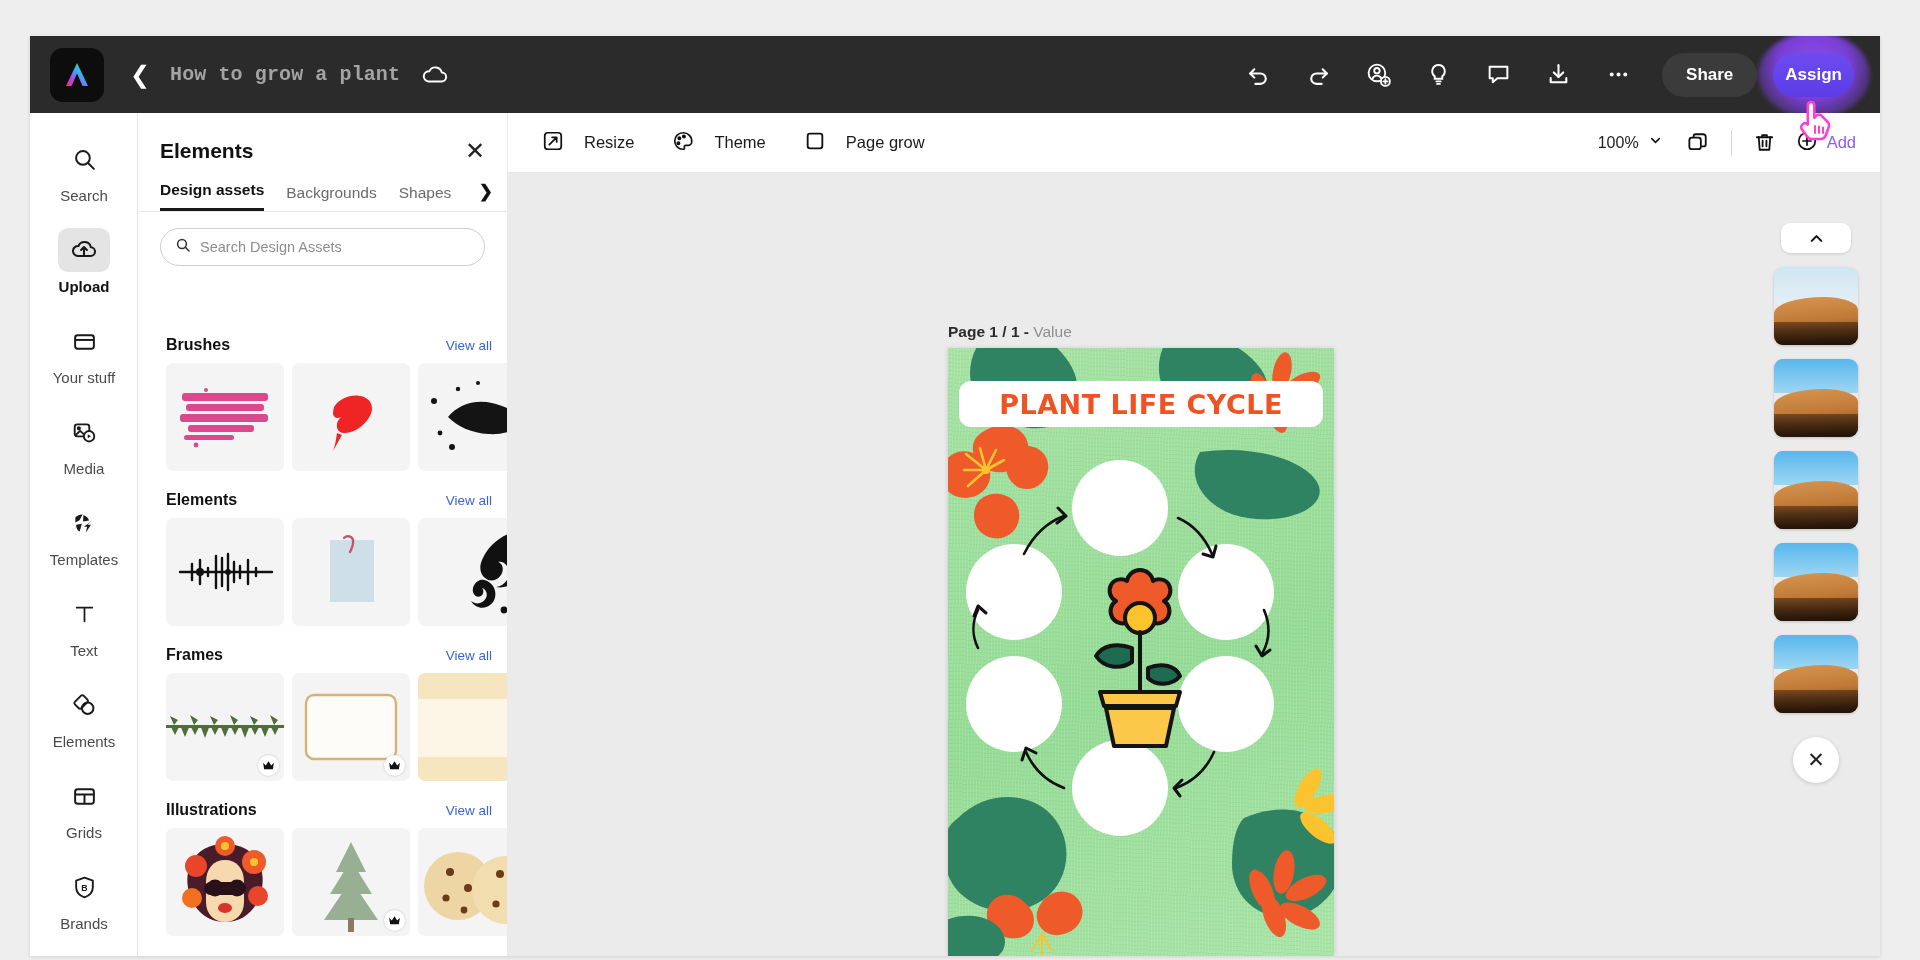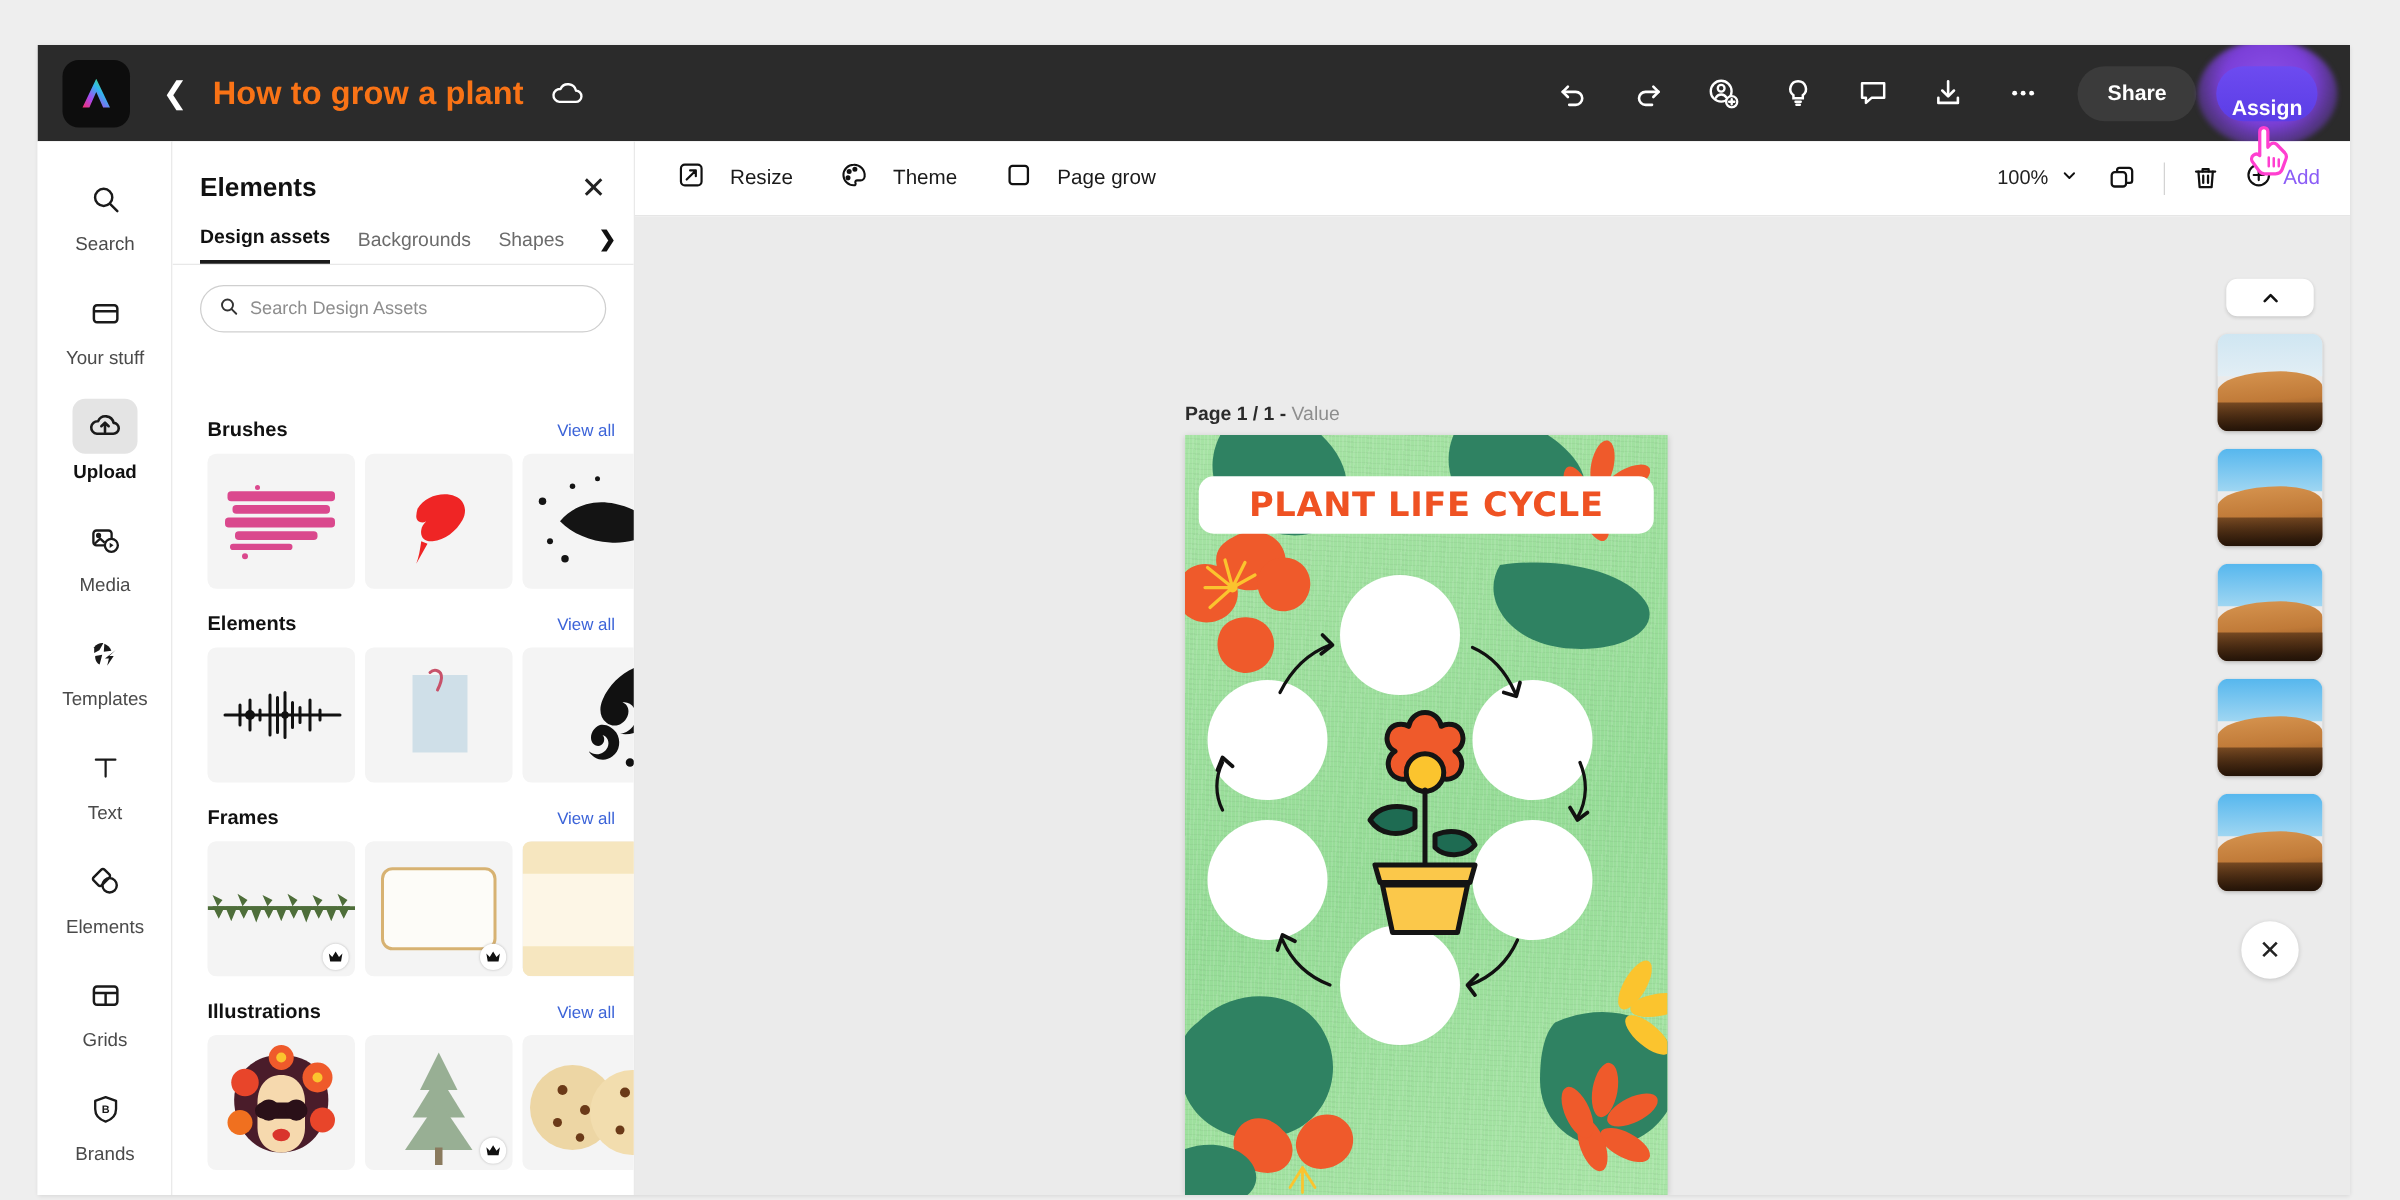--- a/index.html
+++ b/index.html
@@ -28,22 +28,22 @@
   .logo-tile {
     width: 54px; height: 54px; margin-left: 20px;
     border-radius: 13px; background: #0d0d0d;
     display: flex; align-items: center; justify-content: center;
   }
   .back-chevron {
     margin-left: 26px; color: #ffffff; font-size: 24px;
     line-height: 1; cursor: pointer; font-weight: 300;
   }
   .doc-title {
-    margin-left: 20px; color: #f97316;
-    font-size: 26px; font-weight: 700; letter-spacing: .1px;
+    margin-left: 20px; color: #a3a3a3;
+    font-size: 20px; font-weight: 700; letter-spacing: .1px; font-family: Liberation Mono, monospace;
   }
   .cloud-icon { margin-left: 22px; display: flex; align-items: center; }
   .topbar-spacer { flex: 1; }
   .tb-icon {
     width: 46px; height: 46px; margin: 0 7px;
     display: flex; align-items: center; justify-content: center;
     border-radius: 10px; cursor: pointer;
   }
   .share-btn {
     height: 44px; padding: 0 24px; margin-left: 14px;
@@ -60,21 +60,21 @@
     border-radius: 50%; left: 50%; top: 50%;
     transform: translate(-50%,-50%);
     background: radial-gradient(ellipse at 50% 40%, #8a4fe8 0%, #7b3fd8 45%, rgba(122,63,216,.45) 70%, rgba(122,63,216,0) 100%);
     filter: blur(2px);
   }
   .assign-btn {
     position: relative; height: 44px; padding: 0 12px;
     border-radius: 22px;
     background: linear-gradient(180deg,#6d4bf0 0%, #5b3de6 100%);
     color: #ffffff; font-size: 17px; font-weight: 700;
-    display: flex; align-items: flex-end; justify-content: center;
+    display: flex; align-items: center; justify-content: center;
     cursor: pointer; z-index: 2;
   }
   .cursor-hand {
     position: absolute; left: 50%; top: 46px; z-index: 5;
     transform: translateX(-14px); pointer-events: none;
   }
 
   
   .rail {
     position: absolute; left: 0; top: 77px;
@@ -376,38 +376,38 @@
     <div class="rail-item">
       <div class="rail-ico">
         <svg width="25" height="25" viewBox="0 0 24 24" fill="none" stroke="#1a1a1a" stroke-width="1.9" stroke-linecap="round">
           <circle cx="10.5" cy="10.5" r="6.6"></circle>
             <path d="M15.4 15.4 21 21"></path>
         </svg>
       </div>
       <div class="rail-label">Search</div>
     </div>
 
+    <div class="rail-item active">
+      <div class="rail-ico">
+        <svg width="26" height="26" viewBox="0 0 24 24" fill="none" stroke="#1a1a1a" stroke-width="1.9" stroke-linecap="round" stroke-linejoin="round">
+          <path d="M6 17.5h12a4 4 0 0 0 .3-8 6 6 0 0 0-11.4-1.2A4.1 4.1 0 0 0 6 17.5z"></path>
+          <path d="M12 16.5V9.5M9.3 12 12 9.3 14.7 12"></path>
+        </svg>
+      </div>
+      <div class="rail-label">Upload</div>
+    </div>
+
     <div class="rail-item">
       <div class="rail-ico">
         <svg width="25" height="25" viewBox="0 0 24 24" fill="none" stroke="#1a1a1a" stroke-width="1.9" stroke-linejoin="round">
           <rect x="3" y="6" width="18" height="13" rx="2.4"></rect>
             <path d="M3 10.5h18"></path>
         </svg>
       </div>
       <div class="rail-label">Your stuff</div>
-    </div>
-
-    <div class="rail-item active">
-      <div class="rail-ico">
-        <svg width="26" height="26" viewBox="0 0 24 24" fill="none" stroke="#1a1a1a" stroke-width="1.9" stroke-linecap="round" stroke-linejoin="round">
-          <path d="M6 17.5h12a4 4 0 0 0 .3-8 6 6 0 0 0-11.4-1.2A4.1 4.1 0 0 0 6 17.5z"></path>
-          <path d="M12 16.5V9.5M9.3 12 12 9.3 14.7 12"></path>
-        </svg>
-      </div>
-      <div class="rail-label">Upload</div>
     </div>
 
     <div class="rail-item">
       <div class="rail-ico">
         <svg width="25" height="25" viewBox="0 0 24 24" fill="none" stroke="#1a1a1a" stroke-width="1.8" stroke-linejoin="round">
           <rect x="2.6" y="4.2" width="14" height="11.5" rx="2.4"></rect>
           <circle cx="6.6" cy="8" r="1.1" fill="#1a1a1a"></circle>
           <path d="M3.6 14.4l4.2-4 3.4 3.2"></path>
           <circle cx="16.4" cy="15.6" r="5" fill="#ffffff"></circle>
           <path d="M15.1 13.6l3 2-3 2z" fill="#1a1a1a" stroke="none"></path>

